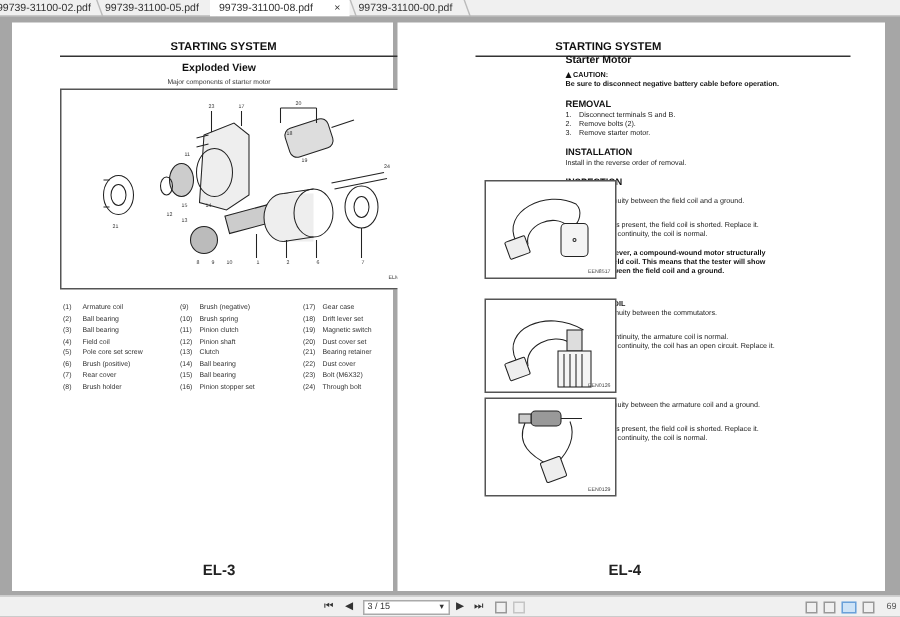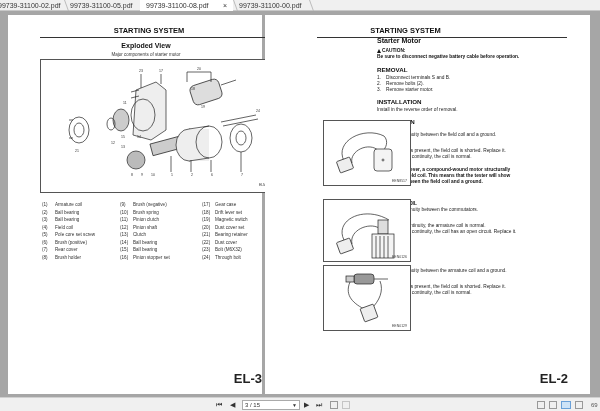--- a/index.html
+++ b/index.html
@@ -15,21 +15,21 @@
   .page.right { left: 265px; width: 325px; }
   .page-header { position: absolute; top: 11px; left: 0; width: 100%; text-align: center; font-size: 7.5px; font-weight: bold; color: #111; }
   .page-header-line { position: absolute; top: 22px; height: 1px; background: #333; }
   .left .page-header-line { left: 32px; width: 250px; }
   .section-title { position: absolute; font-size: 7px; font-weight: bold; color: #111; }
   .small { position: absolute; font-size: 4.5px; color: #333; white-space: nowrap; }
   .diagram { position: absolute; left: 32px; top: 44px; width: 250px; height: 134px; border: 1px solid #555; background: #fff; }
   .parts { position: absolute; top: 186px; font-size: 4.6px; color: #333; line-height: 7.5px; }
   .parts div { white-space: nowrap; }
   .parts .n { display: inline-block; width: 13px; }
-  .page-num { position: absolute; bottom: 8px; left: 0; width: 100%; text-align: right; font-size: 13px; font-weight: bold; color: #222; }
+  .page-num { position: absolute; bottom: 8px; left: 0; width: 100%; text-align: center; font-size: 10px; font-weight: bold; color: #222; }
   .rtext { position: absolute; left: 112px; font-size: 4.8px; color: #222; white-space: nowrap; }
   .rhead { position: absolute; left: 112px; font-size: 6.2px; font-weight: bold; color: #111; }
   .rsub { position: absolute; left: 112px; font-size: 4.8px; font-weight: bold; color: #111; }
   .figbox { position: absolute; left: 58px; width: 88px; border: 1px solid #555; background: #fff; }
   .figlabel { position: absolute; right: 3px; bottom: 2px; font-size: 3.5px; color: #444; }
   .statusbar { position: absolute; left: 0; top: 397px; width: 600px; height: 14px; background: #f0f0f0; border-top: 1px solid #d0d0d0; }
   .nav-btn { position: absolute; top: 2px; font-size: 7px; color: #333; line-height: 10px; }
   .page-input { position: absolute; left: 242px; top: 2px; width: 58px; height: 10px; border: 1px solid #aaa; background: #fff; font-size: 6px; line-height: 8px; padding-left: 2px; color: #333; }
   .page-input .dd { position: absolute; right: 2px; top: 0; font-size: 5px; }
   .view-btn { position: absolute; top: 3px; width: 8px; height: 8px; border: 1px solid #999; }
@@ -234,21 +234,21 @@
           <rect x="22" y="10" width="8" height="6" fill="#ccc"></rect>
           <line x1="50" y1="13" x2="64" y2="13"></line>
           <path d="M26 16 C20 30, 30 38, 42 44"></path>
           <path d="M56 15 C60 25, 55 35, 48 42"></path>
           <rect x="38" y="40" width="14" height="14" rx="1" transform="rotate(-20 45 47)" fill="#eee"></rect>
         </g>
       </svg>
       <div class="figlabel">EEN0129</div>
     </div>
 
-    <div class="page-num" style="padding-right:22px;">EL-2</div>
+    <div class="page-num" style="padding-right:22px;">EL-4</div>
   </div>
 </div>
 
 <div class="statusbar">
   <div class="nav-btn" style="left:216px;">⏮</div>
   <div class="nav-btn" style="left:230px;">◀</div>
   <div class="page-input"><span>3 / 15</span><span class="dd">▼</span></div>
   <div class="nav-btn" style="left:304px;">▶</div>
   <div class="nav-btn" style="left:316px;">⏭</div>
   <div class="view-btn" style="left:330px;"></div>

